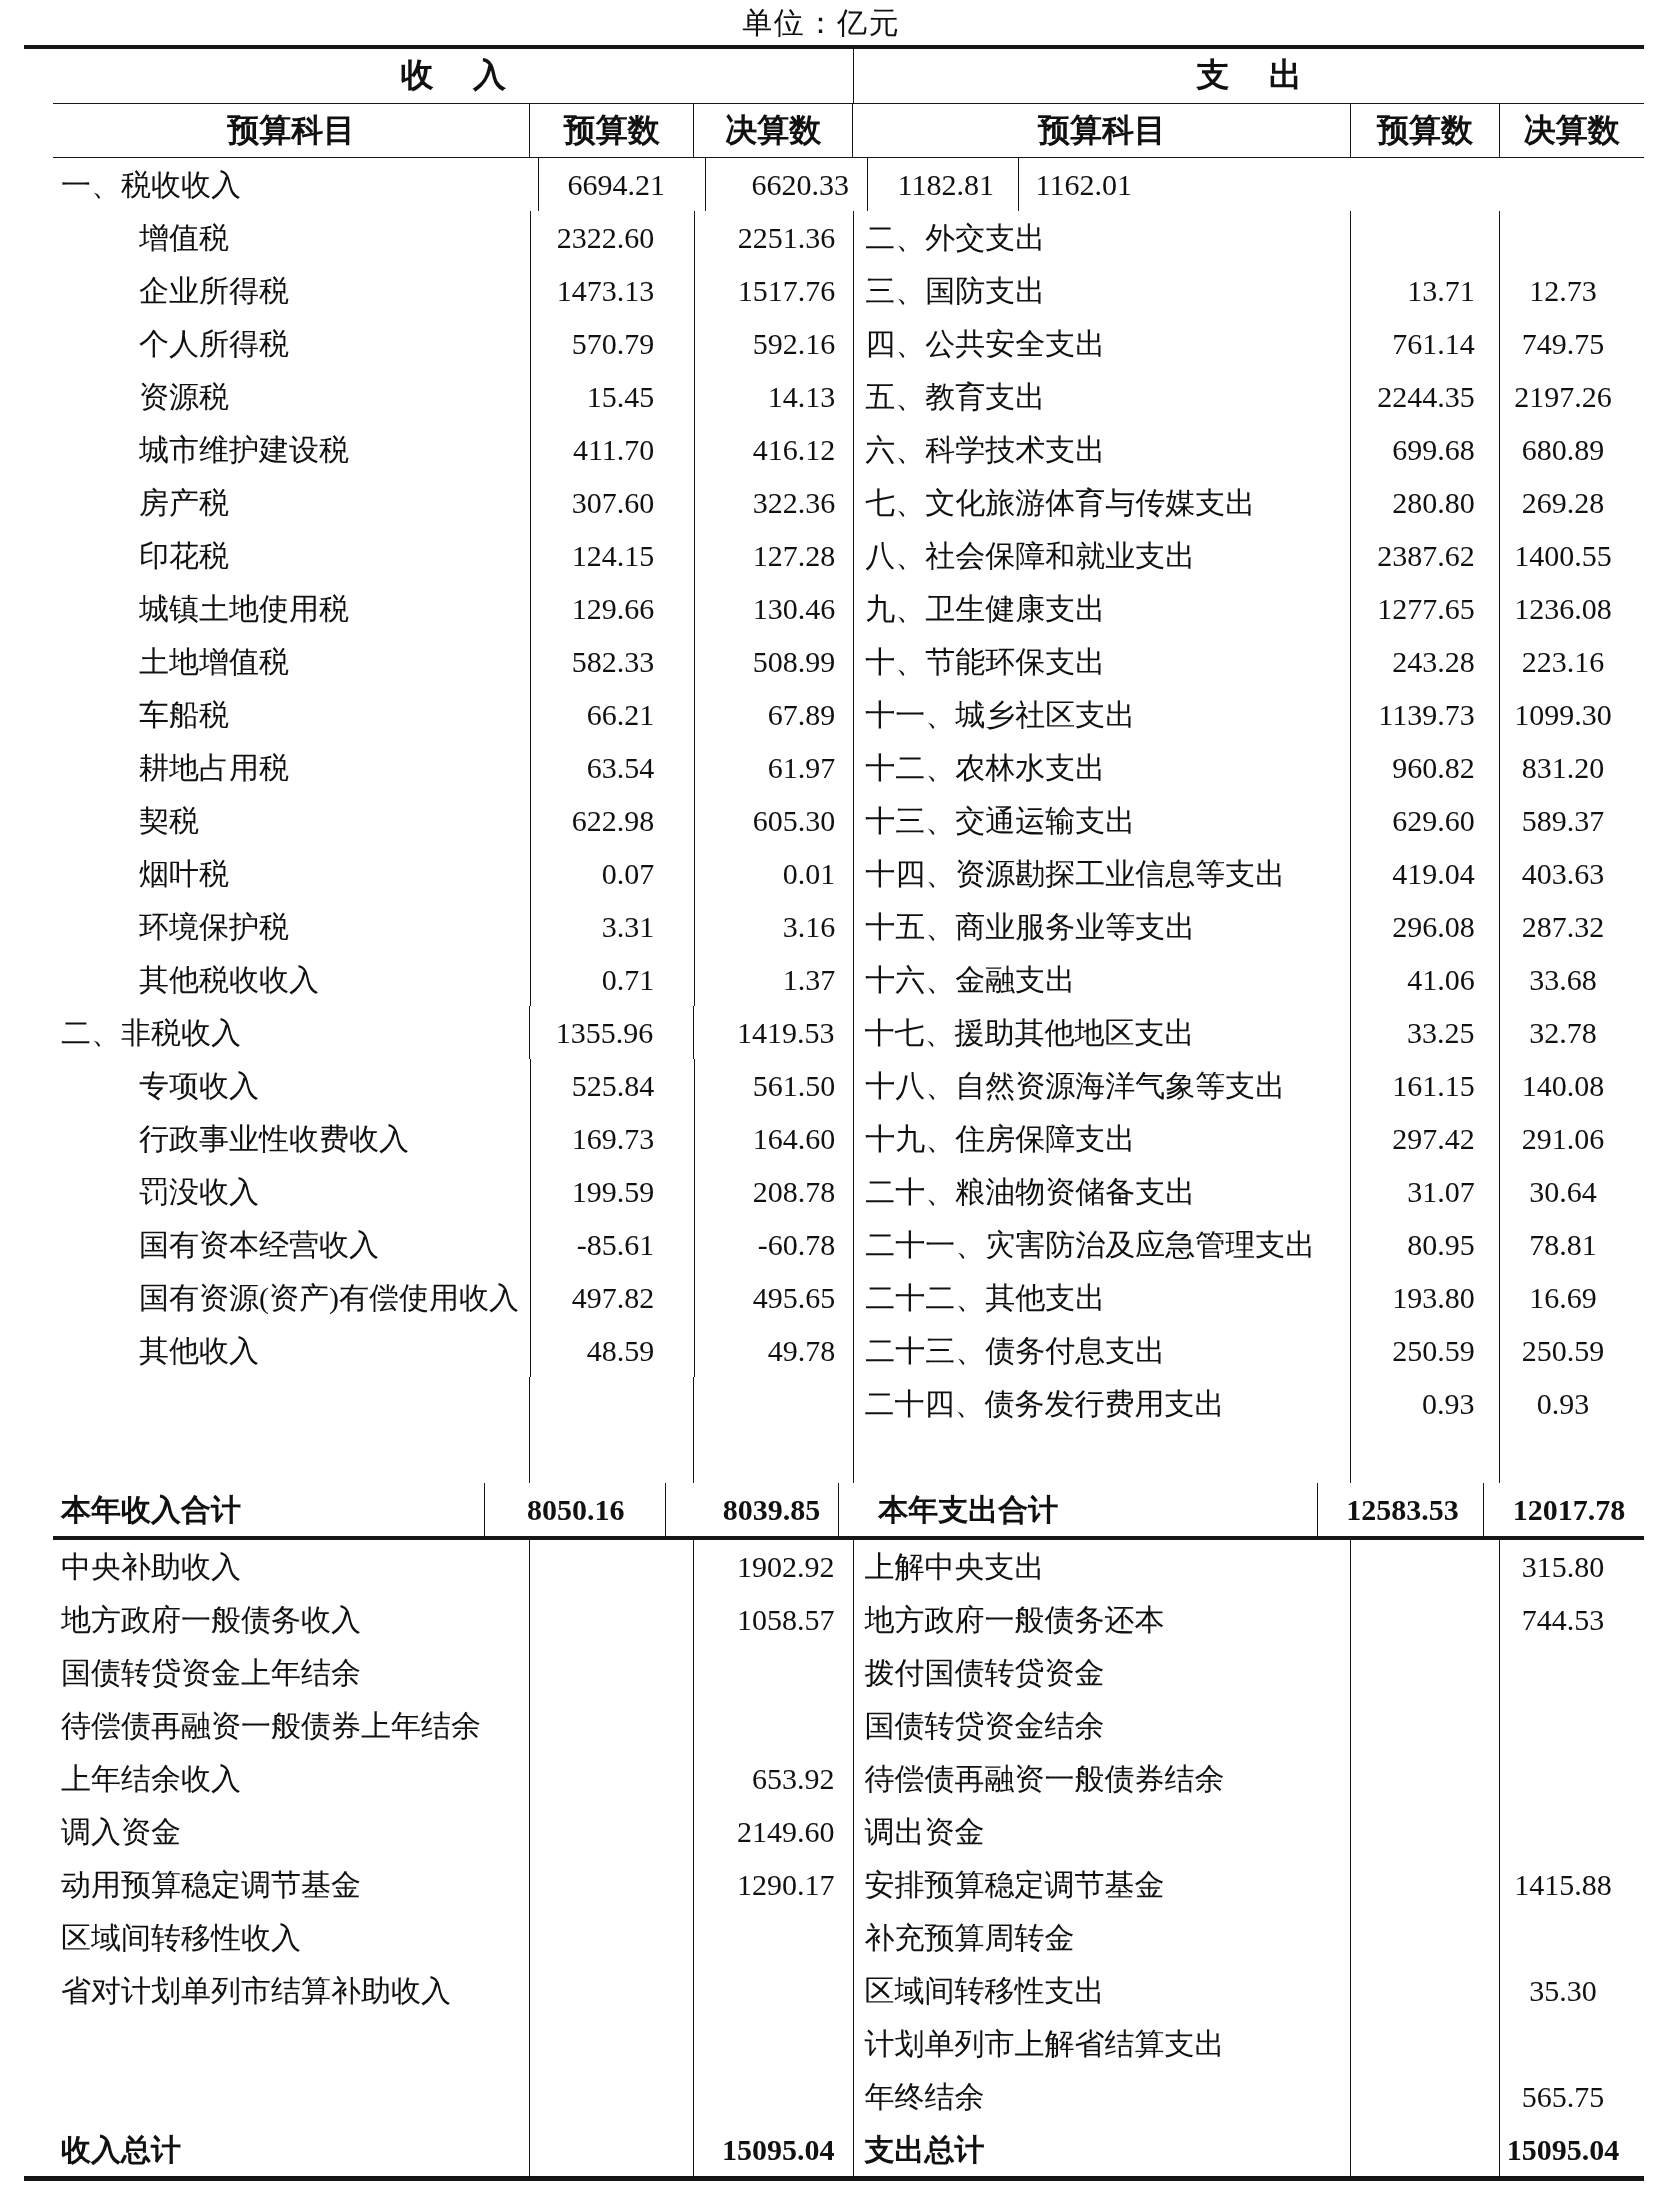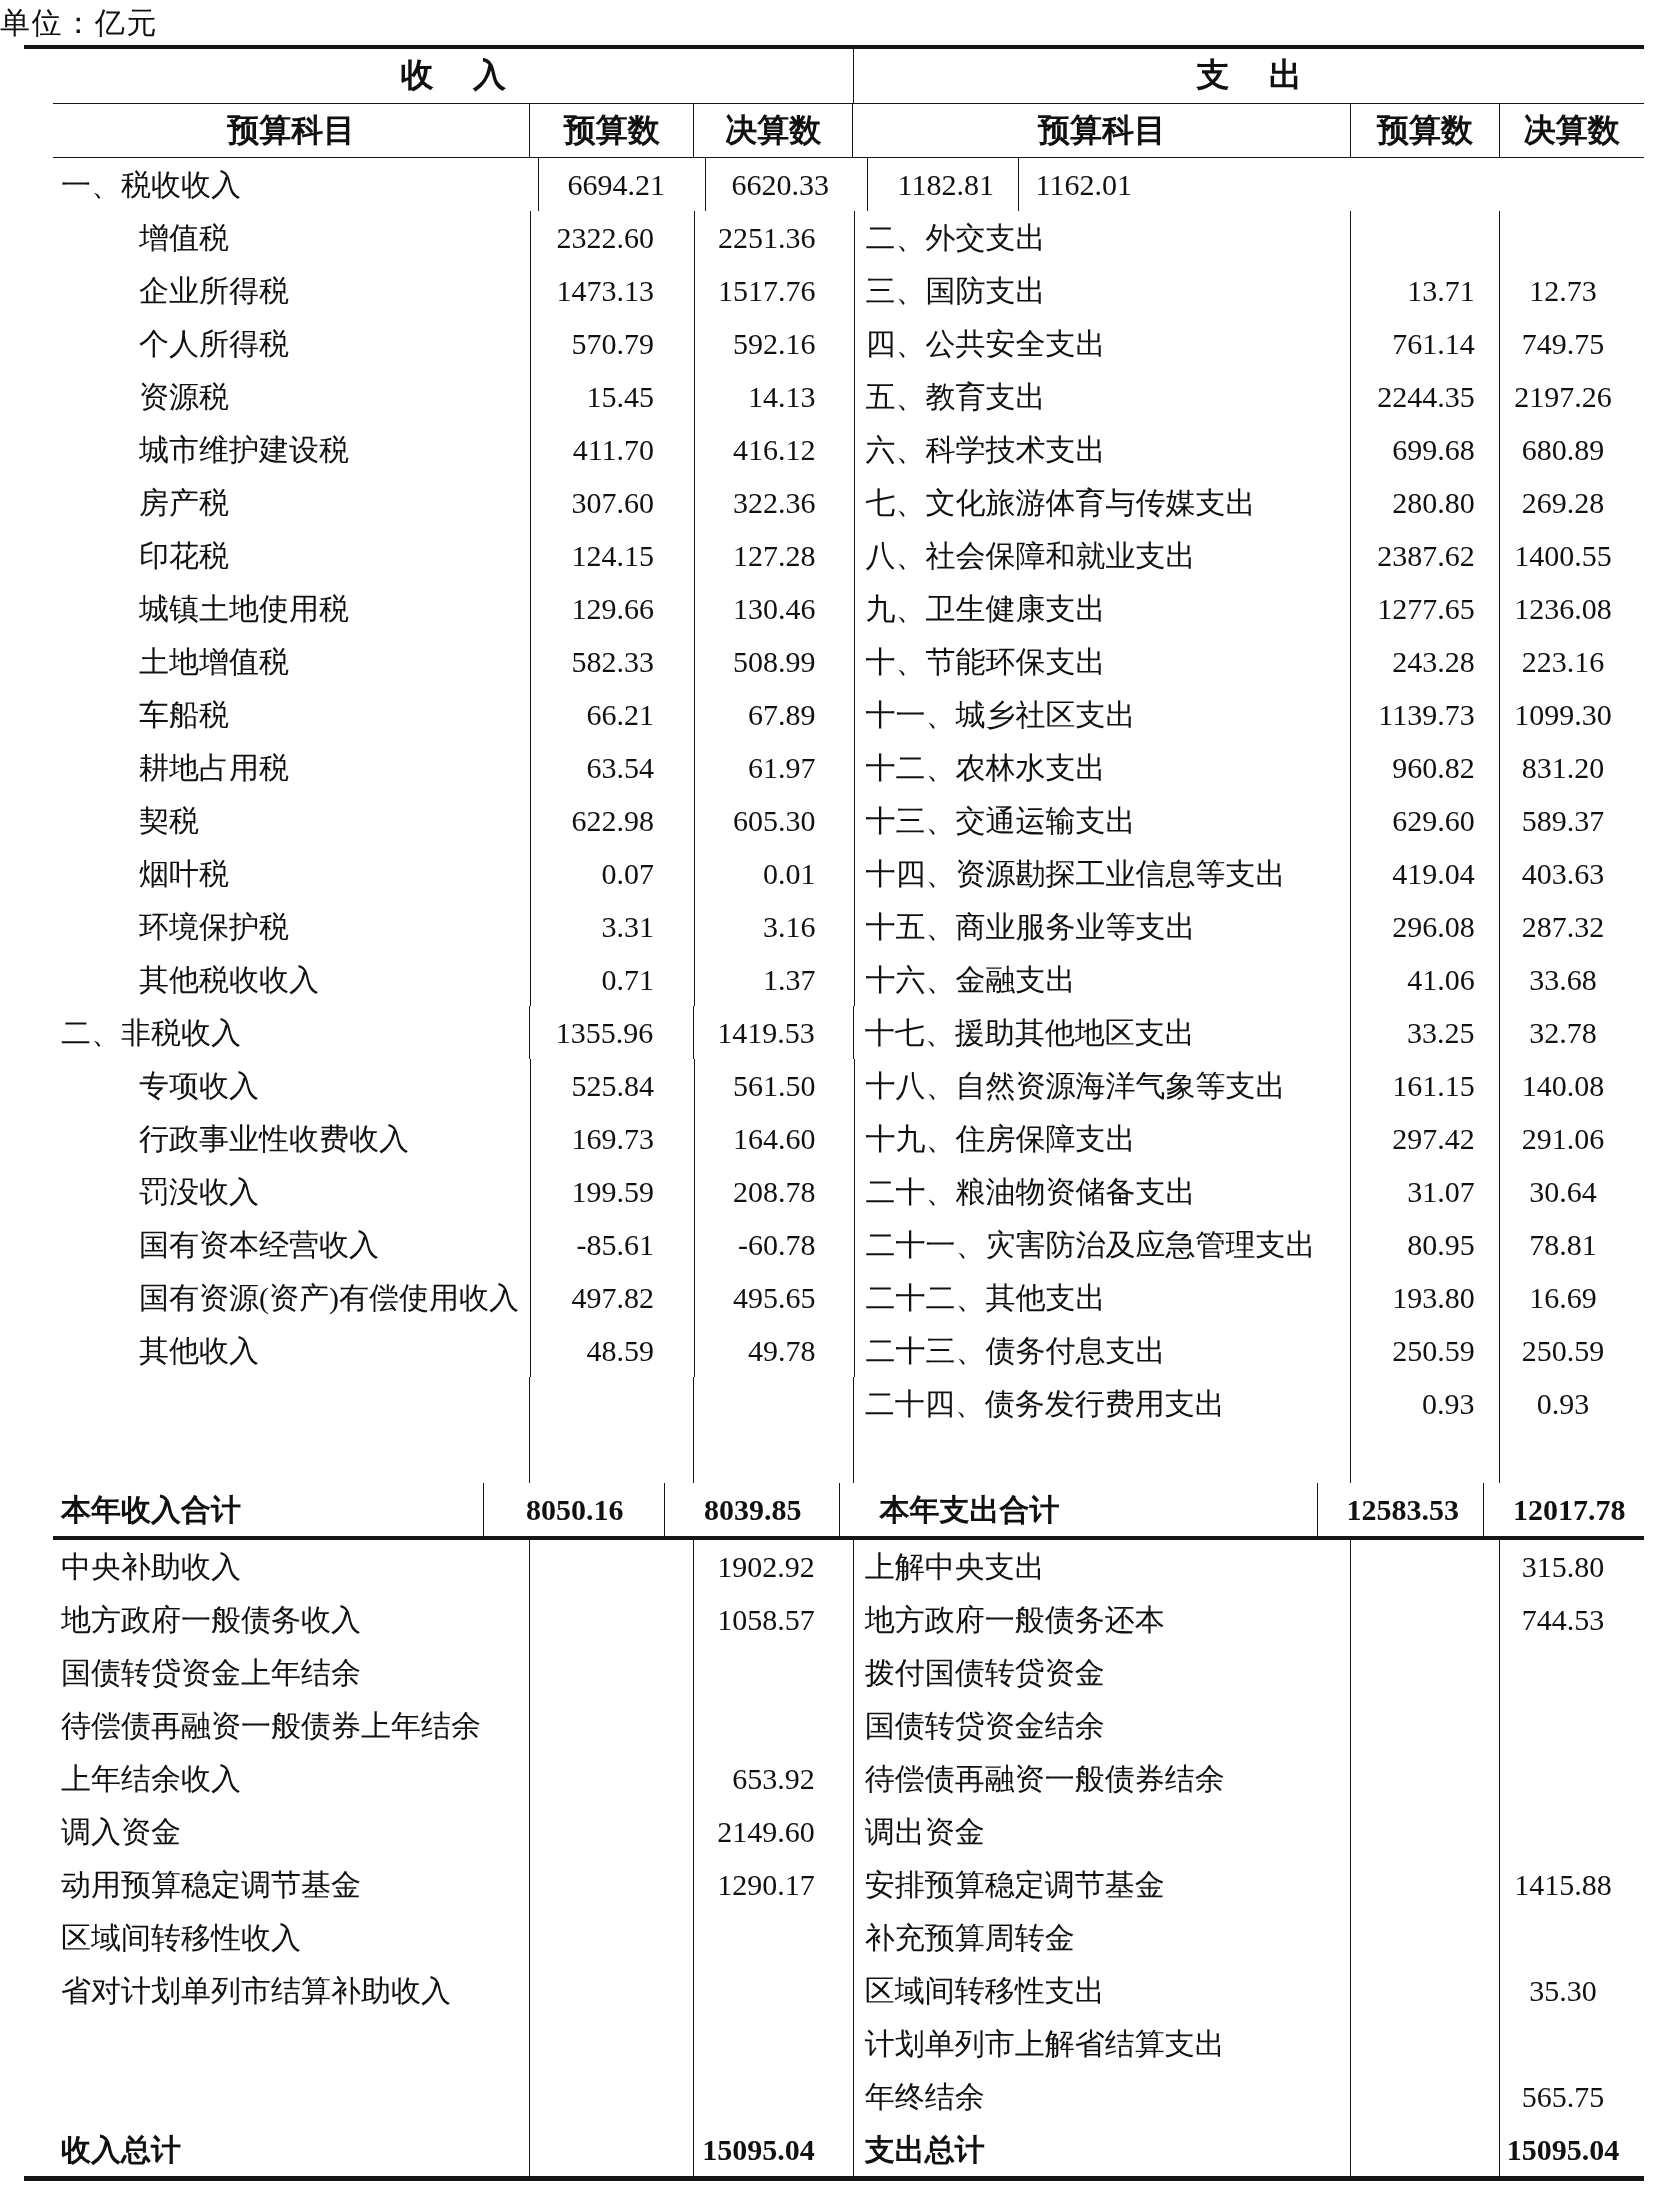--- a/index.html
+++ b/index.html
@@ -8,21 +8,21 @@
     width: 1668px;
     height: 2205px;
     background: #ffffff;
     color: #111111;
     font-family: "Liberation Serif", "DejaVu Serif", serif;
     overflow: hidden;
   }
   .unit-label {
     height: 45px;
     line-height: 45px;
-    text-align: left;
+    text-align: center;
     padding-right: 25.5px;
     font-size: 30px;
     letter-spacing: 1.6px;
   }
   .fin-table {
     width: 1620px;
     margin: 0 24px;
     border-top: 4.8px solid #161616;
     border-bottom: 5.6px solid #161616;
   }
@@ -31,21 +31,21 @@
   .row.colhead-row { height: 53px; border-bottom: 1.6px solid #161616; }
   .cell {
     box-sizing: border-box;
     line-height: 53px;
     font-size: 30px;
     white-space: nowrap;
   }
   
   .c1 { width: 486px; border-right: 1.6px solid #161616; padding-left: 8px; }
   .c2 { width: 167px; border-right: 1.6px solid #161616; text-align: right; padding-right: 40px; }
-  .c3 { width: 162px; border-right: 1.6px solid #161616; text-align: right; padding-right: 38px; }
+  .c3 { width: 162px; border-right: 1.6px solid #161616; text-align: right; padding-right: 18px; }
   .c4 { width: 507px; border-right: 1.6px solid #161616; padding-left: 11px; }
   .c5 { width: 151px; border-right: 1.6px solid #161616; text-align: right; padding-right: 24px; }
   .c6 { width: 147px; text-align: center; padding-right: 17.5px; }
   .indent { padding-left: 86px; }
   .hcell {
     box-sizing: border-box;
     line-height: 53px;
     font-size: 33px;
     font-weight: bold;
     text-align: center;

